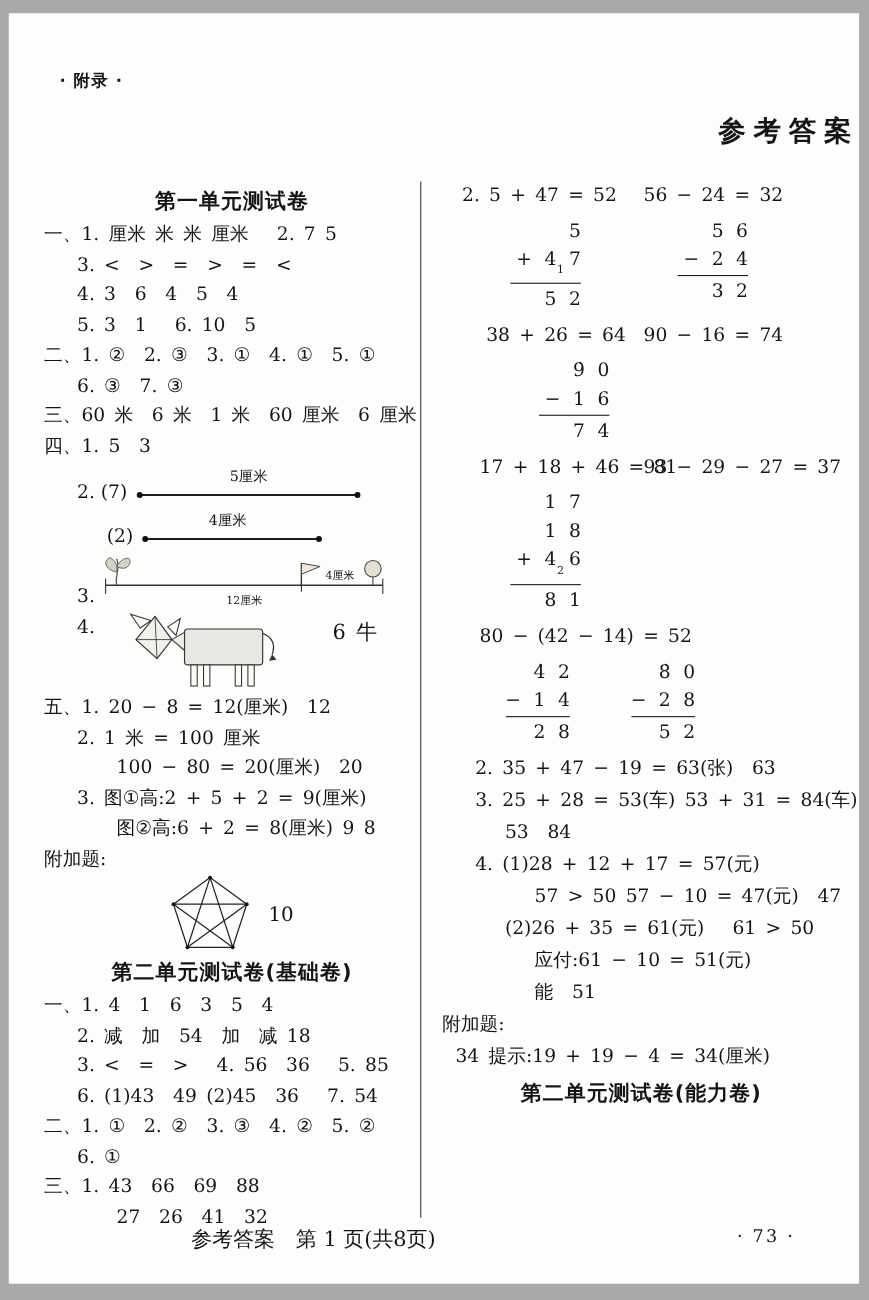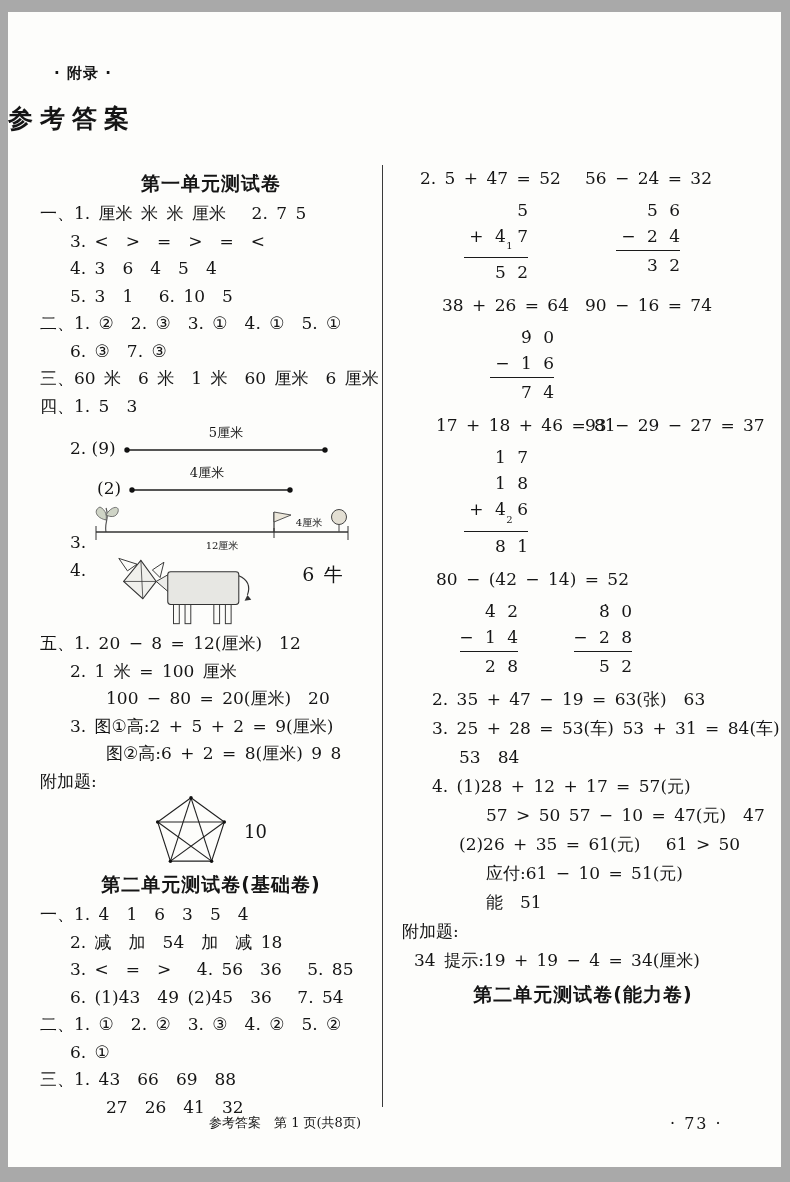--- a/index.html
+++ b/index.html
@@ -3,21 +3,21 @@
 <meta charset="utf-8">
 <style>
   * { box-sizing: border-box; margin: 0; padding: 0; }
   html,body { width:790px; height:1182px; }
   body { font-family:"DejaVu Serif","DejaVu Sans",serif; color:#151515; }
   #screen { position:relative; width:790px; height:1182px; background:#a9a9a9; overflow:hidden; }
   .page { position:absolute; left:8px; top:12px; width:773px; height:1155px; background:#fdfdfb; }
 
   .corner { position:absolute; left:46px; top:52px; font-family:"DejaVu Sans","Liberation Sans",sans-serif;
             font-weight:bold; font-size:15px; letter-spacing:1px; }
-  .title  { position:absolute; left:0; right:0; top:90px; text-align:left;
+  .title  { position:absolute; left:0; right:0; top:90px; text-align:right;
             font-family:"DejaVu Sans","Liberation Sans",sans-serif; font-weight:bold;
             font-size:25px; letter-spacing:7px; }
   .divider { position:absolute; left:374px; top:153px; width:1px; height:942px; background:#3a3a3a; }
 
   .col-left  { position:absolute; left:32px;  top:156px; width:342px; }
   .col-right { position:absolute; left:394px; top:152px; width:362px; }
 
   .col-h { font-family:"DejaVu Sans","Liberation Sans",sans-serif; font-weight:bold;
            font-size:19px; text-align:center; letter-spacing:1px; line-height:30px; margin-bottom:2px; }
   .col-right .col-h { margin-top:4px; }
@@ -58,21 +58,21 @@
   .cowrow svg { margin-left:28px; margin-top:2px; }
   .cow-ans { font-size:19px; margin-left:44px; margin-top:8px; white-space:pre; word-spacing:10px; }
   .starrow { height:74px; align-items:flex-start; }
   .starrow svg { margin-left:114px; }
   .star-ans { font-size:18px; margin-left:16px; margin-top:26px; }
 
   svg text { font-size:13px; fill:#111; font-family:"DejaVu Serif","DejaVu Sans",serif; }
   svg text.small { font-size:10px; }
   svg line, svg polygon, svg path, svg polyline, svg rect, svg circle { vector-effect:none; }
 
-  .footer-c { position:absolute; left:97px; top:1102px; width:360px; text-align:center; font-size:13px; }
+  .footer-c { position:absolute; left:97px; top:1102px; width:360px; text-align:center; font-size:19px; }
   .footer-p { position:absolute; left:662px; top:1102px; font-size:16px; letter-spacing:2px; }
 </style>
 </head>
 <body>
 
 <div id="screen">
   <div class="page">
 
     <div class="corner">· 附录 ·</div>
     <div class="title">参考答案</div>
@@ -84,21 +84,21 @@
       <div class="ln">一、1. 厘米 米 米 厘米  2. 7 5</div>
       <div class="ln i1">3. &lt; &gt; = &gt; = &lt;</div>
       <div class="ln i1">4. 3 6 4 5 4</div>
       <div class="ln i1">5. 3 1  6. 10 5</div>
       <div class="ln">二、1. ② 2. ③ 3. ① 4. ① 5. ①</div>
       <div class="ln i1">6. ③ 7. ③</div>
       <div class="ln">三、60 米 6 米 1 米 60 厘米 6 厘米</div>
       <div class="ln">四、1. 5 3</div>
 
       <div class="figrow segrow">
-        <span class="pre p30">2. (9)</span>
+        <span class="pre p30">2. (7)</span>
         <svg width="208" height="36" viewBox="0 0 208 36">
           <text x="104" y="13" text-anchor="middle">5厘米</text>
           <line x1="5" y1="26" x2="203" y2="26" stroke="#1c1c1c" stroke-width="1.7"></line>
           <circle cx="5" cy="26" r="2.7" fill="#111"></circle>
           <circle cx="203" cy="26" r="2.7" fill="#111"></circle>
         </svg>
       </div>
 
       <div class="figrow segrow">
         <span class="pre p57">(2)</span>

